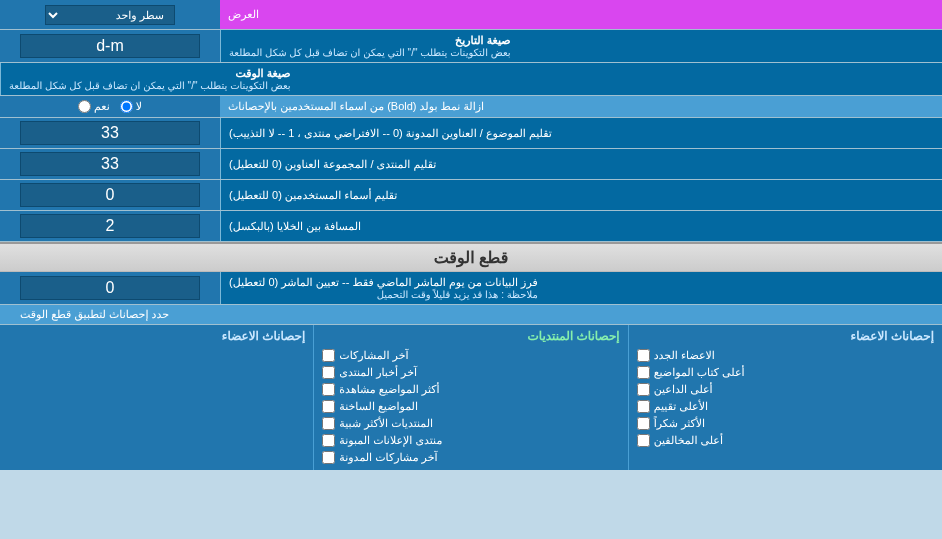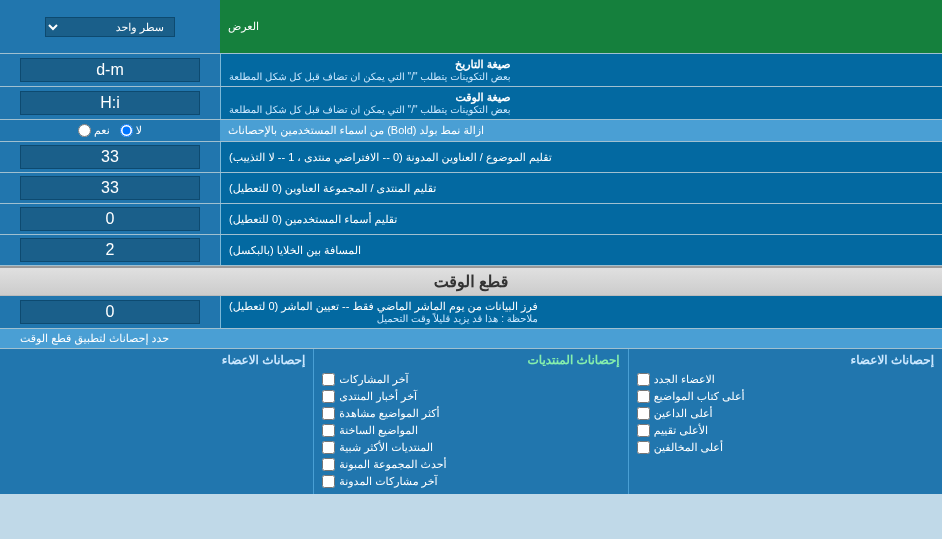--- a/index.html
+++ b/index.html
@@ -53,23 +53,23 @@
     }
 
     .top-row {
       display: flex;
       width: 100%;
       border-bottom: 1px solid #a0c0d0;
       background: #2176ae;
     }
 
     .top-label {
-      background: #15803d;
-      color: #fff;
-      padding: 20px 8px;
+      background: #d946ef;
+      color: #fff;
+      padding: 8px 8px;
       flex: 1;
       text-align: right;
       font-size: 11px;
       display: flex;
       align-items: center;
       justify-content: flex-end;
     }
 
     .top-select-cell {
       background: #2176ae;
@@ -203,23 +203,20 @@
   </div>
 </div>
 
 <div class="row-container">
   <div class="label-cell">
     <div style="text-align:right;">
       <div style="font-weight:bold;">صيغة الوقت</div>
       <div style="font-size:10px; color:#cce8ff;">بعض التكوينات يتطلب "/" التي يمكن ان تضاف قبل كل شكل المطلعة</div>
     </div>
   </div>
-  <div class="input-cell">
-    <input class="input-field" type="text" value="H:i" style="">
-  </div>
 </div>
 
 <div class="radio-row">
   <div class="radio-label-cell">
     <span>ازالة نمط بولد (Bold) من اسماء المستخدمين بالإحصاناث</span>
   </div>
   <div class="radio-input-cell">
     <label style="display:flex;align-items:center;gap:3px;cursor:pointer;">
       <span>لا</span>
       <input type="radio" name="bold_remove" value="no" checked="" style="">
@@ -302,20 +299,24 @@
     </div>
     <div class="checkbox-item">
       <span>أعلى الداعين</span>
       <input type="checkbox" style="">
     </div>
     <div class="checkbox-item">
       <span>الأعلى تقييم</span>
       <input type="checkbox" style="">
     </div>
     <div class="checkbox-item">
+      <span>الأكثر شكراً</span>
+      <input type="checkbox" style="">
+    </div>
+    <div class="checkbox-item">
       <span>أعلى المخالفين</span>
       <input type="checkbox" style="">
     </div>
   </div>
 
   <div class="checkbox-col" style="min-width:220px;">
     <div style="color:#86efac; font-weight:bold; text-align:right; padding-bottom:4px;">إحصاناث المنتديات</div>
     <div class="checkbox-item">
       <span>آخر المشاركات</span>
       <input type="checkbox" style="">
@@ -330,21 +331,21 @@
     </div>
     <div class="checkbox-item">
       <span>المواضيع الساخنة</span>
       <input type="checkbox" style="">
     </div>
     <div class="checkbox-item">
       <span>المنتديات الأكثر شبية</span>
       <input type="checkbox" style="">
     </div>
     <div class="checkbox-item">
-      <span>أحدث المجموعة المبونة</span>
+      <span>منتدى الإعلانات المبونة</span>
       <input type="checkbox" style="">
     </div>
     <div class="checkbox-item">
       <span>آخر مشاركات المدونة</span>
       <input type="checkbox" style="">
     </div>
   </div>
 
   <div class="checkbox-col" style="flex:1;">
     <div style="color:#cce8ff; font-weight:bold; text-align:right; padding-bottom:4px;">إحصاناث الاعضاء</div>

